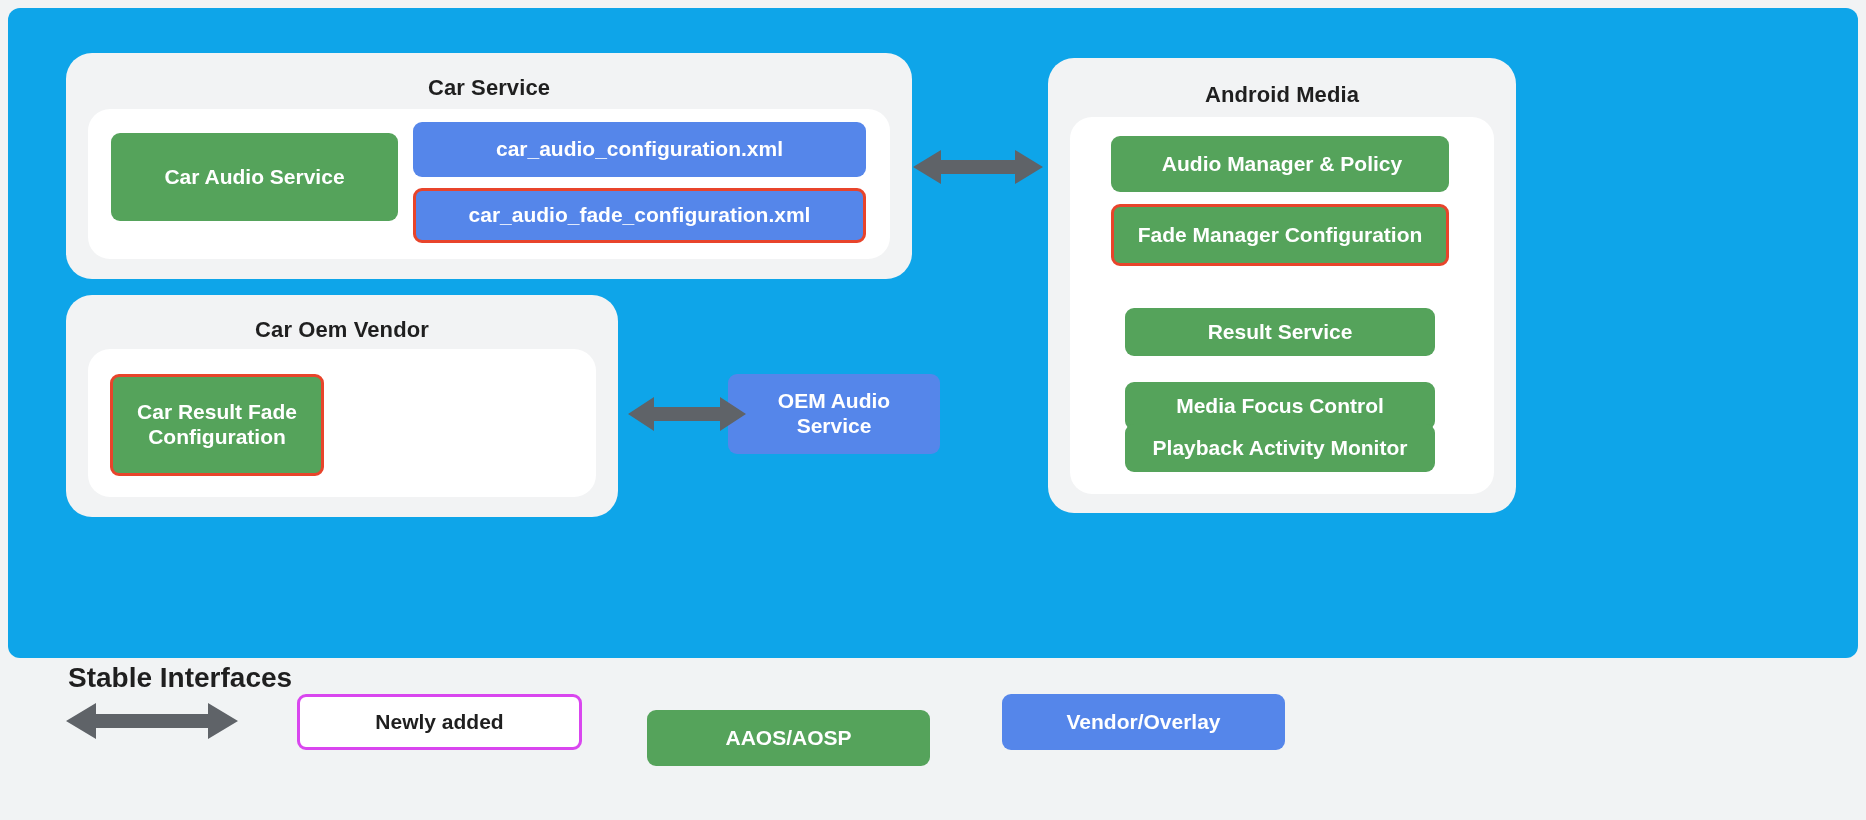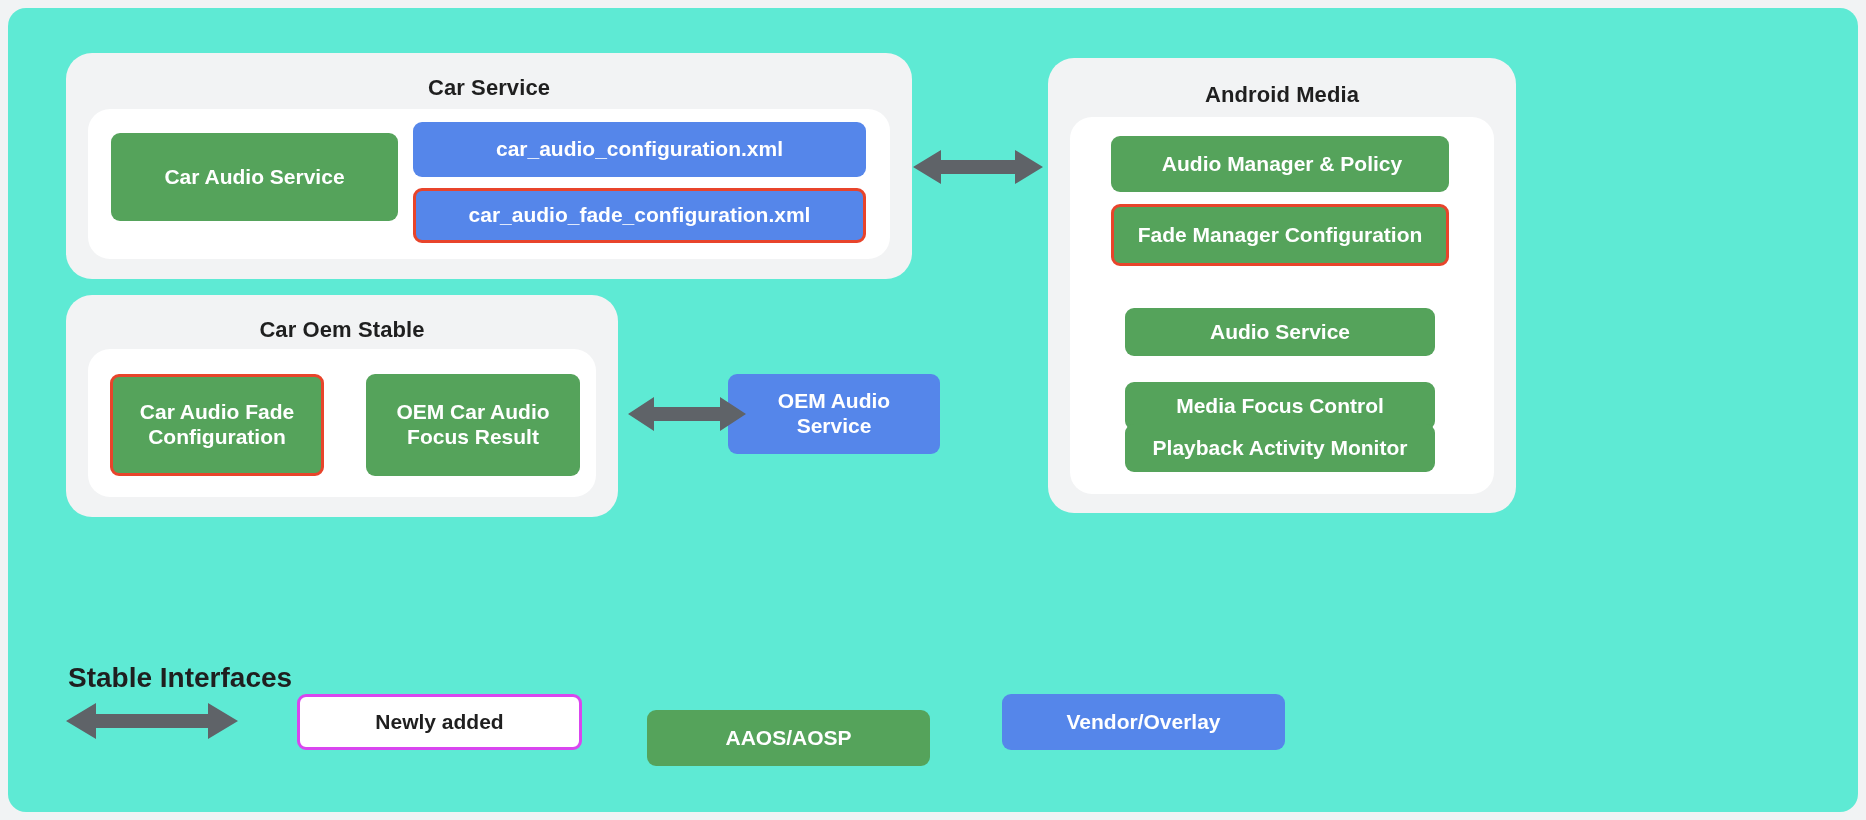--- a/index.html
+++ b/index.html
@@ -13,23 +13,23 @@
     width: 1866px;
     height: 820px;
     background: #f1f3f4;
     overflow: hidden;
   }
   .card {
     position: absolute;
     left: 8px;
     top: 8px;
     width: 1850px;
-    height: 804px;
-    background: #5eead4;
-    border-radius: 18px;
+    height: 650px;
+    background: #0ea5e9;
+    border-radius: 12px;
     box-sizing: border-box;
   }
 
   
   .group {
     position: absolute;
     background: #f2f3f4;
     border-radius: 26px;
     box-sizing: border-box;
   }
@@ -111,37 +111,36 @@
       <div class="inner" style="left:22px; top:56px; width:802px; height:150px;"></div>
 
       <div class="node green" style="left:45px; top:80px; width:287px; height:88px;">Car Audio Service</div>
 
       <div class="node blue" style="left:347px; top:69px; width:453px; height:55px;">car_audio_configuration.xml</div>
 
       <div class="node blue newly" style="left:347px; top:135px; width:453px; height:55px;">car_audio_fade_configuration.xml</div>
     </div>
 
     <div class="group" style="left:58px; top:287px; width:552px; height:222px;">
-      <div class="group-title" style="top:22px;">Car Oem Stable</div>
+      <div class="group-title" style="top:22px;">Car Oem Vendor</div>
       <div class="inner" style="left:22px; top:54px; width:508px; height:148px;"></div>
 
-      <div class="node green newly" style="left:44px; top:79px; width:214px; height:102px;">Car Audio Fade Configuration</div>
+      <div class="node green newly" style="left:44px; top:79px; width:214px; height:102px;">Car Result Fade Configuration</div>
 
-      <div class="node green" style="left:300px; top:79px; width:214px; height:102px;">OEM Car Audio Focus Result</div>
     </div>
 
     <div class="group" style="left:1040px; top:50px; width:468px; height:455px;">
       <div class="group-title" style="top:24px;">Android Media</div>
       <div class="inner" style="left:22px; top:59px; width:424px; height:377px;"></div>
 
       <div class="node green" style="left:63px; top:78px; width:338px; height:56px;padding-left:10px;">Audio Manager &amp; Policy</div>
 
       <div class="node green newly" style="left:63px; top:146px; width:338px; height:62px;">Fade Manager Configuration</div>
 
-      <div class="node green" style="left:77px; top:250px; width:310px; height:48px;">Audio Service</div>
+      <div class="node green" style="left:77px; top:250px; width:310px; height:48px;">Result Service</div>
 
       <div class="node green" style="left:77px; top:308px; width:310px; height:48px;margin-top:16px;">Media Focus Control</div>
 
       <div class="node green" style="left:77px; top:366px; width:310px; height:48px;">Playback Activity Monitor</div>
     </div>
 
     <div class="node blue" style="left:720px; top:366px; width:212px; height:80px; flex-direction:column;">
       <span>OEM Audio</span>
       <span>Service</span>
     </div>

